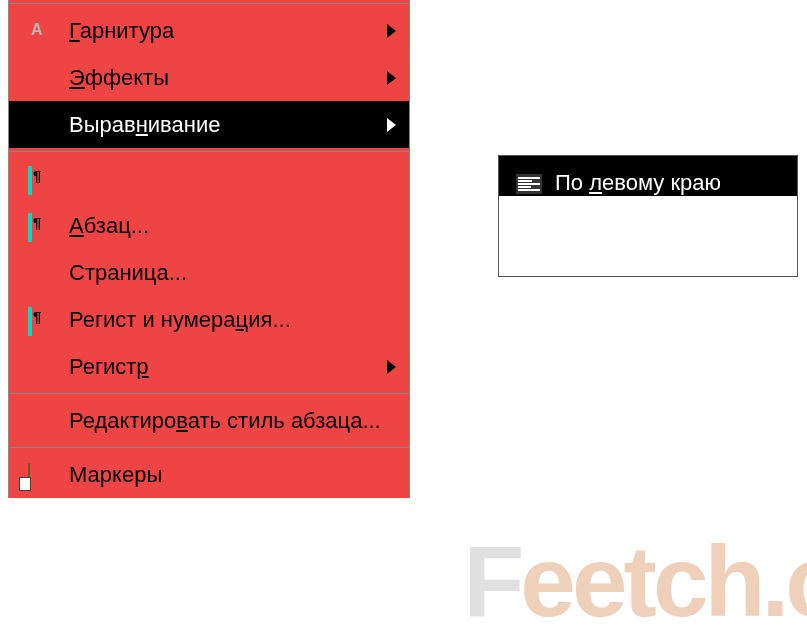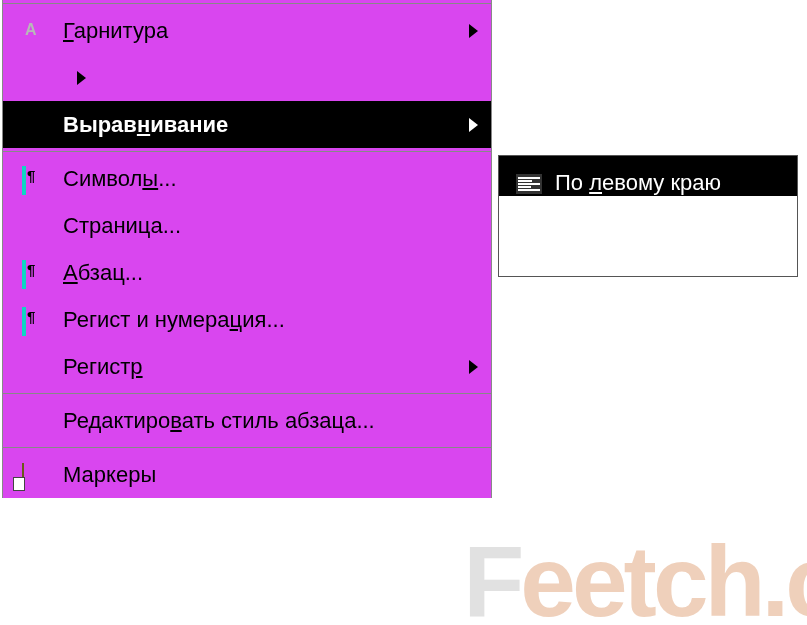--- a/index.html
+++ b/index.html
@@ -8,41 +8,40 @@
     padding: 0;
     width: 807px;
     height: 625px;
     font-family: Arial, "Helvetica Neue", sans-serif;
     background: #fff;
     position: relative;
     overflow: hidden;
   }
   .main-menu {
     position: absolute;
-    left: 2px;
+    left: 8px;
     top: 0;
-    width: 490px;
-    background: #d946ef;
+    width: 402px;
+    background: #ef4444;
     border: 1px solid #888;
     border-top: none;
     border-bottom: none;
   }
   .menu-item {
     display: flex;
     align-items: center;
     height: 47px;
     font-size: 22px;
     color: #000;
     cursor: default;
     position: relative;
   }
   .menu-item.highlight {
     background: #000;
     color: #fff;
-    font-weight: bold;
   }
   .icon-cell {
     width: 60px;
     flex: 0 0 60px;
     display: flex;
     align-items: center;
     justify-content: center;
   }
   .label-cell {
     flex: 1 1 auto;
@@ -164,53 +163,53 @@
       </div>
       <span class="label-cell"><span></span><u>Г</u><span>арнитура</span></span>
       <div class="arrow-cell">
         <div class="arrow"></div>
       </div>
     </div>
     <div class="menu-item">
       <div class="icon-cell">
         <span class="ic"></span>
       </div>
+      <span class="label-cell"><span></span><u>Э</u><span>ффекты</span></span>
       <div class="arrow-cell">
         <div class="arrow"></div>
       </div>
     </div>
     <div class="menu-item highlight">
       <div class="icon-cell">
         <span class="ic"></span>
       </div>
       <span class="label-cell"><span>Вырав</span><u>н</u><span>ивание</span></span>
       <div class="arrow-cell">
         <div class="arrow"></div>
       </div>
     </div>
     <div class="sep"></div>
     <div class="menu-item">
       <div class="icon-cell">
         <span class="ic"><span class="ic-para"></span></span>
       </div>
-      <span class="label-cell"><span>Символ</span><u>ы</u><span>...</span></span>
+      <div class="arrow-cell"></div>
+    </div>
+    <div class="menu-item">
+      <div class="icon-cell">
+        <span class="ic"><span class="ic-para"></span></span>
+      </div>
+      <span class="label-cell"><span></span><u>А</u><span>бзац...</span></span>
       <div class="arrow-cell"></div>
     </div>
     <div class="menu-item">
       <div class="icon-cell">
         <span class="ic"></span>
       </div>
       <span class="label-cell"><span>Страница...</span><span></span></span>
-      <div class="arrow-cell"></div>
-    </div>
-    <div class="menu-item">
-      <div class="icon-cell">
-        <span class="ic"><span class="ic-para"></span></span>
-      </div>
-      <span class="label-cell"><span></span><u>А</u><span>бзац...</span></span>
       <div class="arrow-cell"></div>
     </div>
     <div class="menu-item">
       <div class="icon-cell">
         <span class="ic"><span class="ic-para"></span></span>
       </div>
       <span class="label-cell"><span>Регист и нумера</span><u>ц</u><span>ия...</span></span>
       <div class="arrow-cell"></div>
     </div>
     <div class="menu-item">

